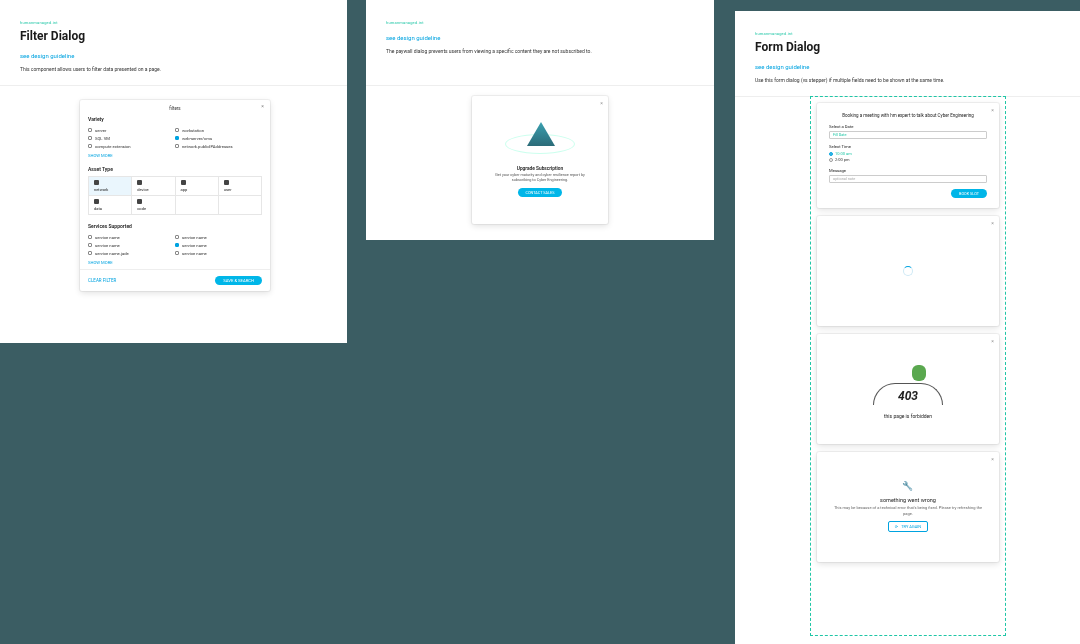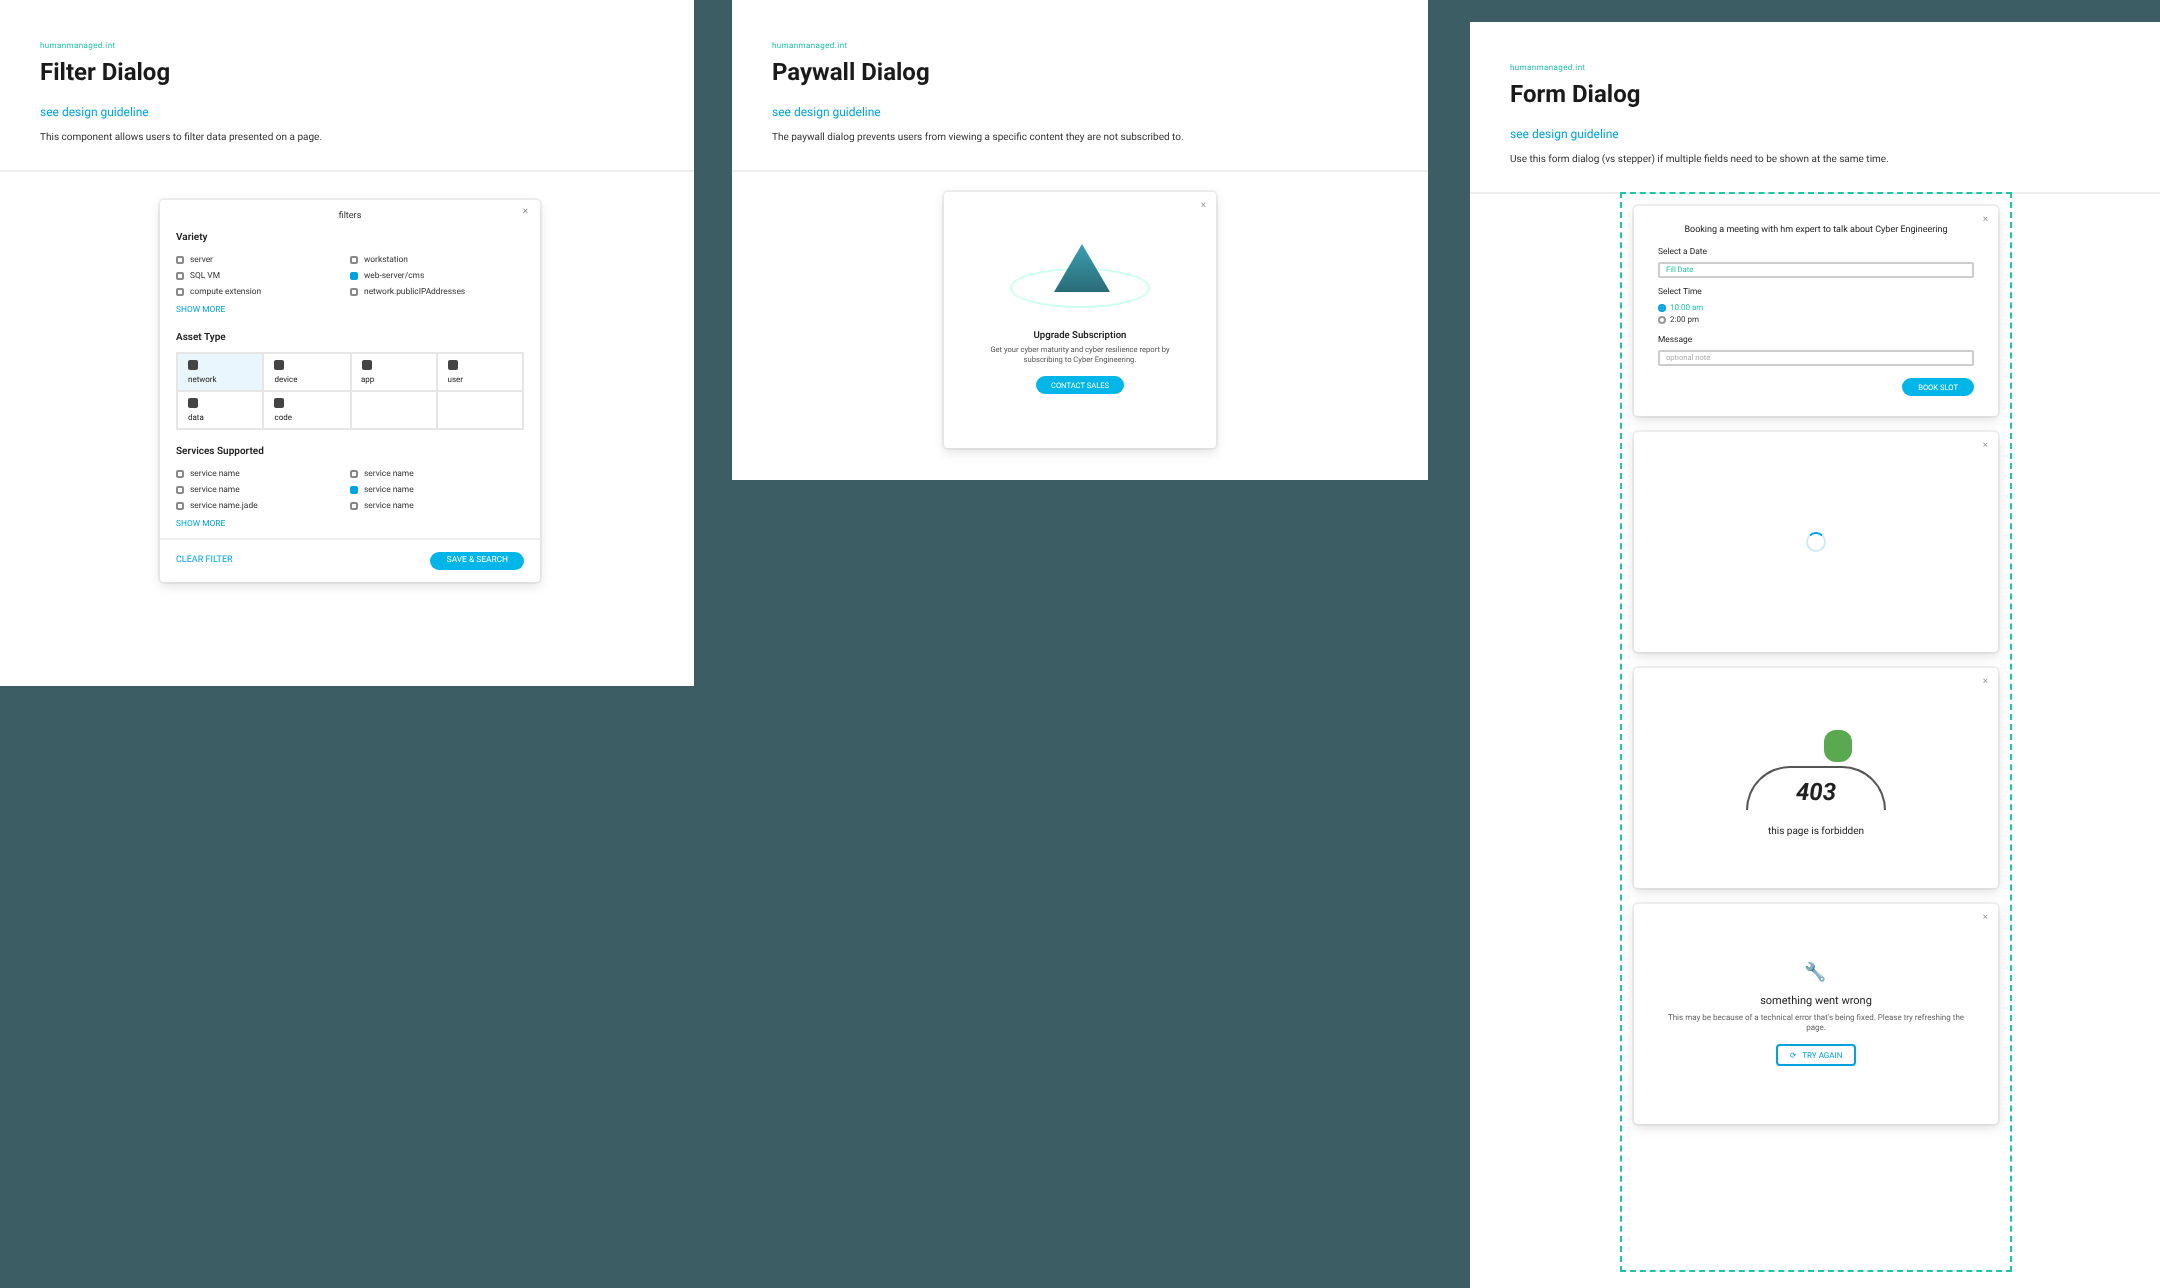--- a/index.html
+++ b/index.html
@@ -203,21 +203,20 @@
     <div class="card-ftr">
       <span class="btn-clear">CLEAR FILTER</span>
       <span class="btn-pill">SAVE &amp; SEARCH</span>
     </div>
   </div>
 </div>
 
 <div id="f2" class="frame">
   <div class="hdr">
     <div class="tag">humanmanaged.int</div>
-    <div class="title">Paywall Dialog</div>
     <div class="subt"><a href="#">see design guideline</a></div>
     <div class="desc">The paywall dialog prevents users from viewing a specific content they are not subscribed to.</div>
   </div>
   <div class="rule"></div>
 </div>
 
 <div id="payCard" class="card">
   <span class="pay-close">×</span>
   <div class="illus">
     <div class="plate"></div>

